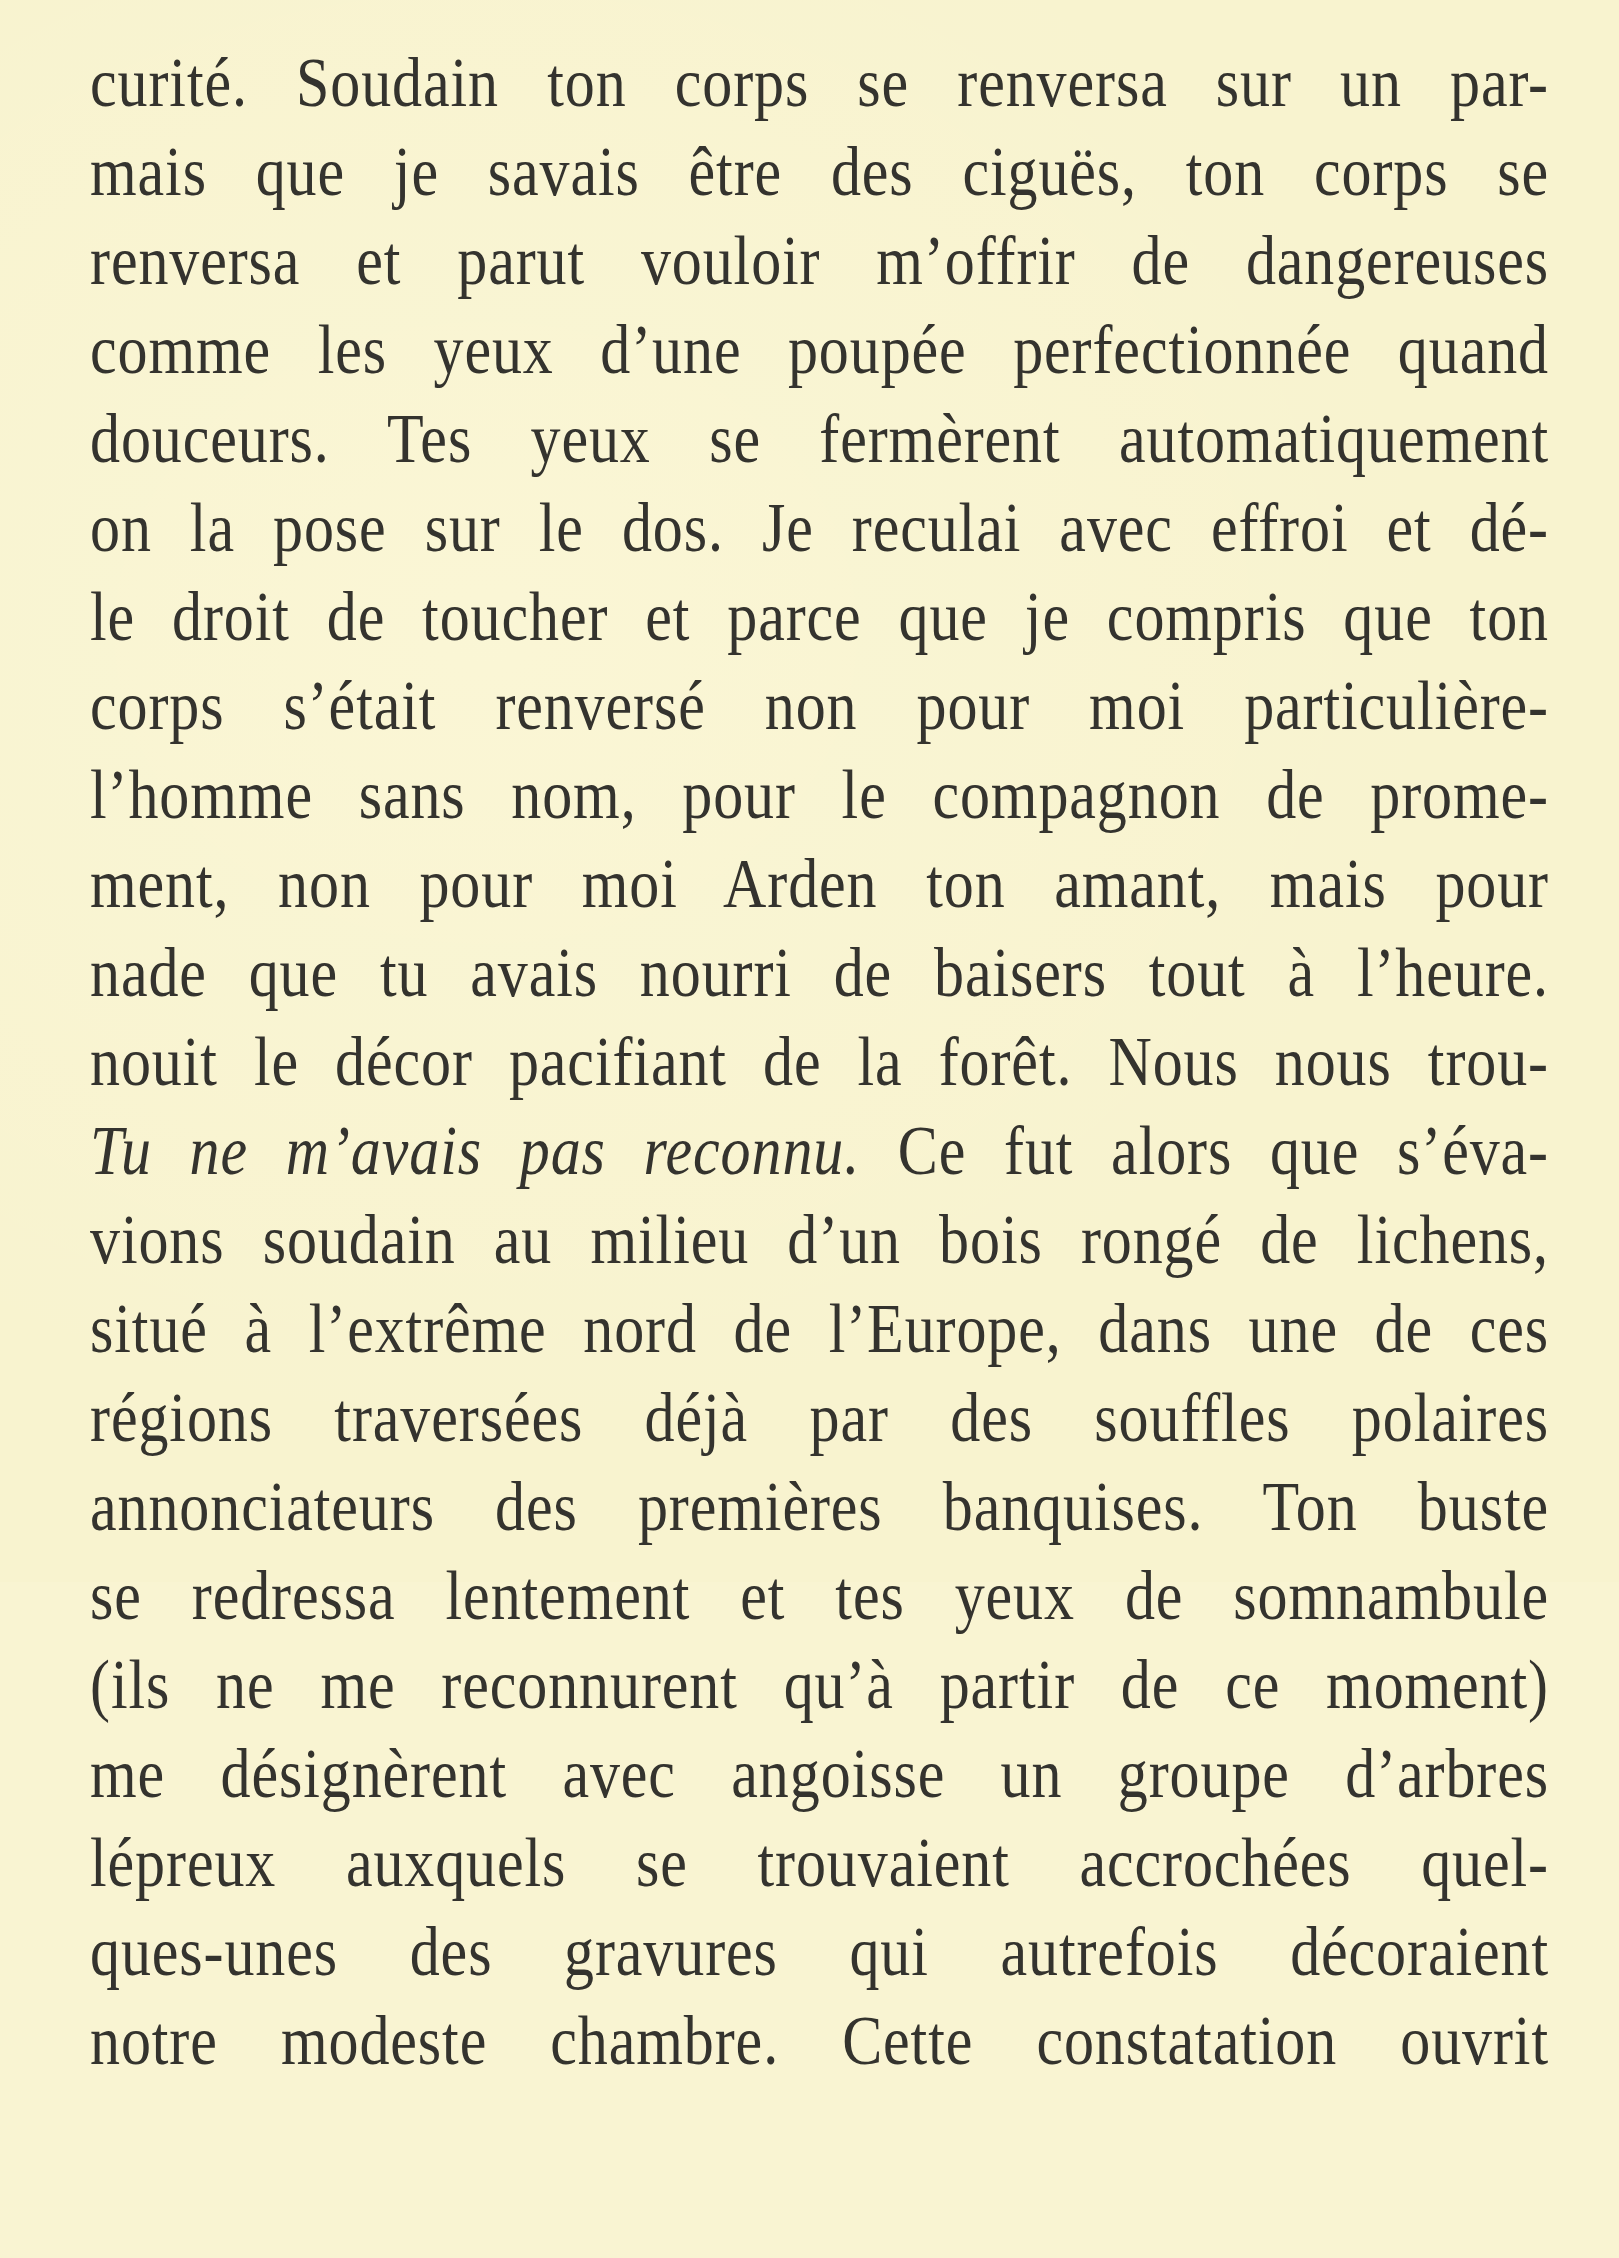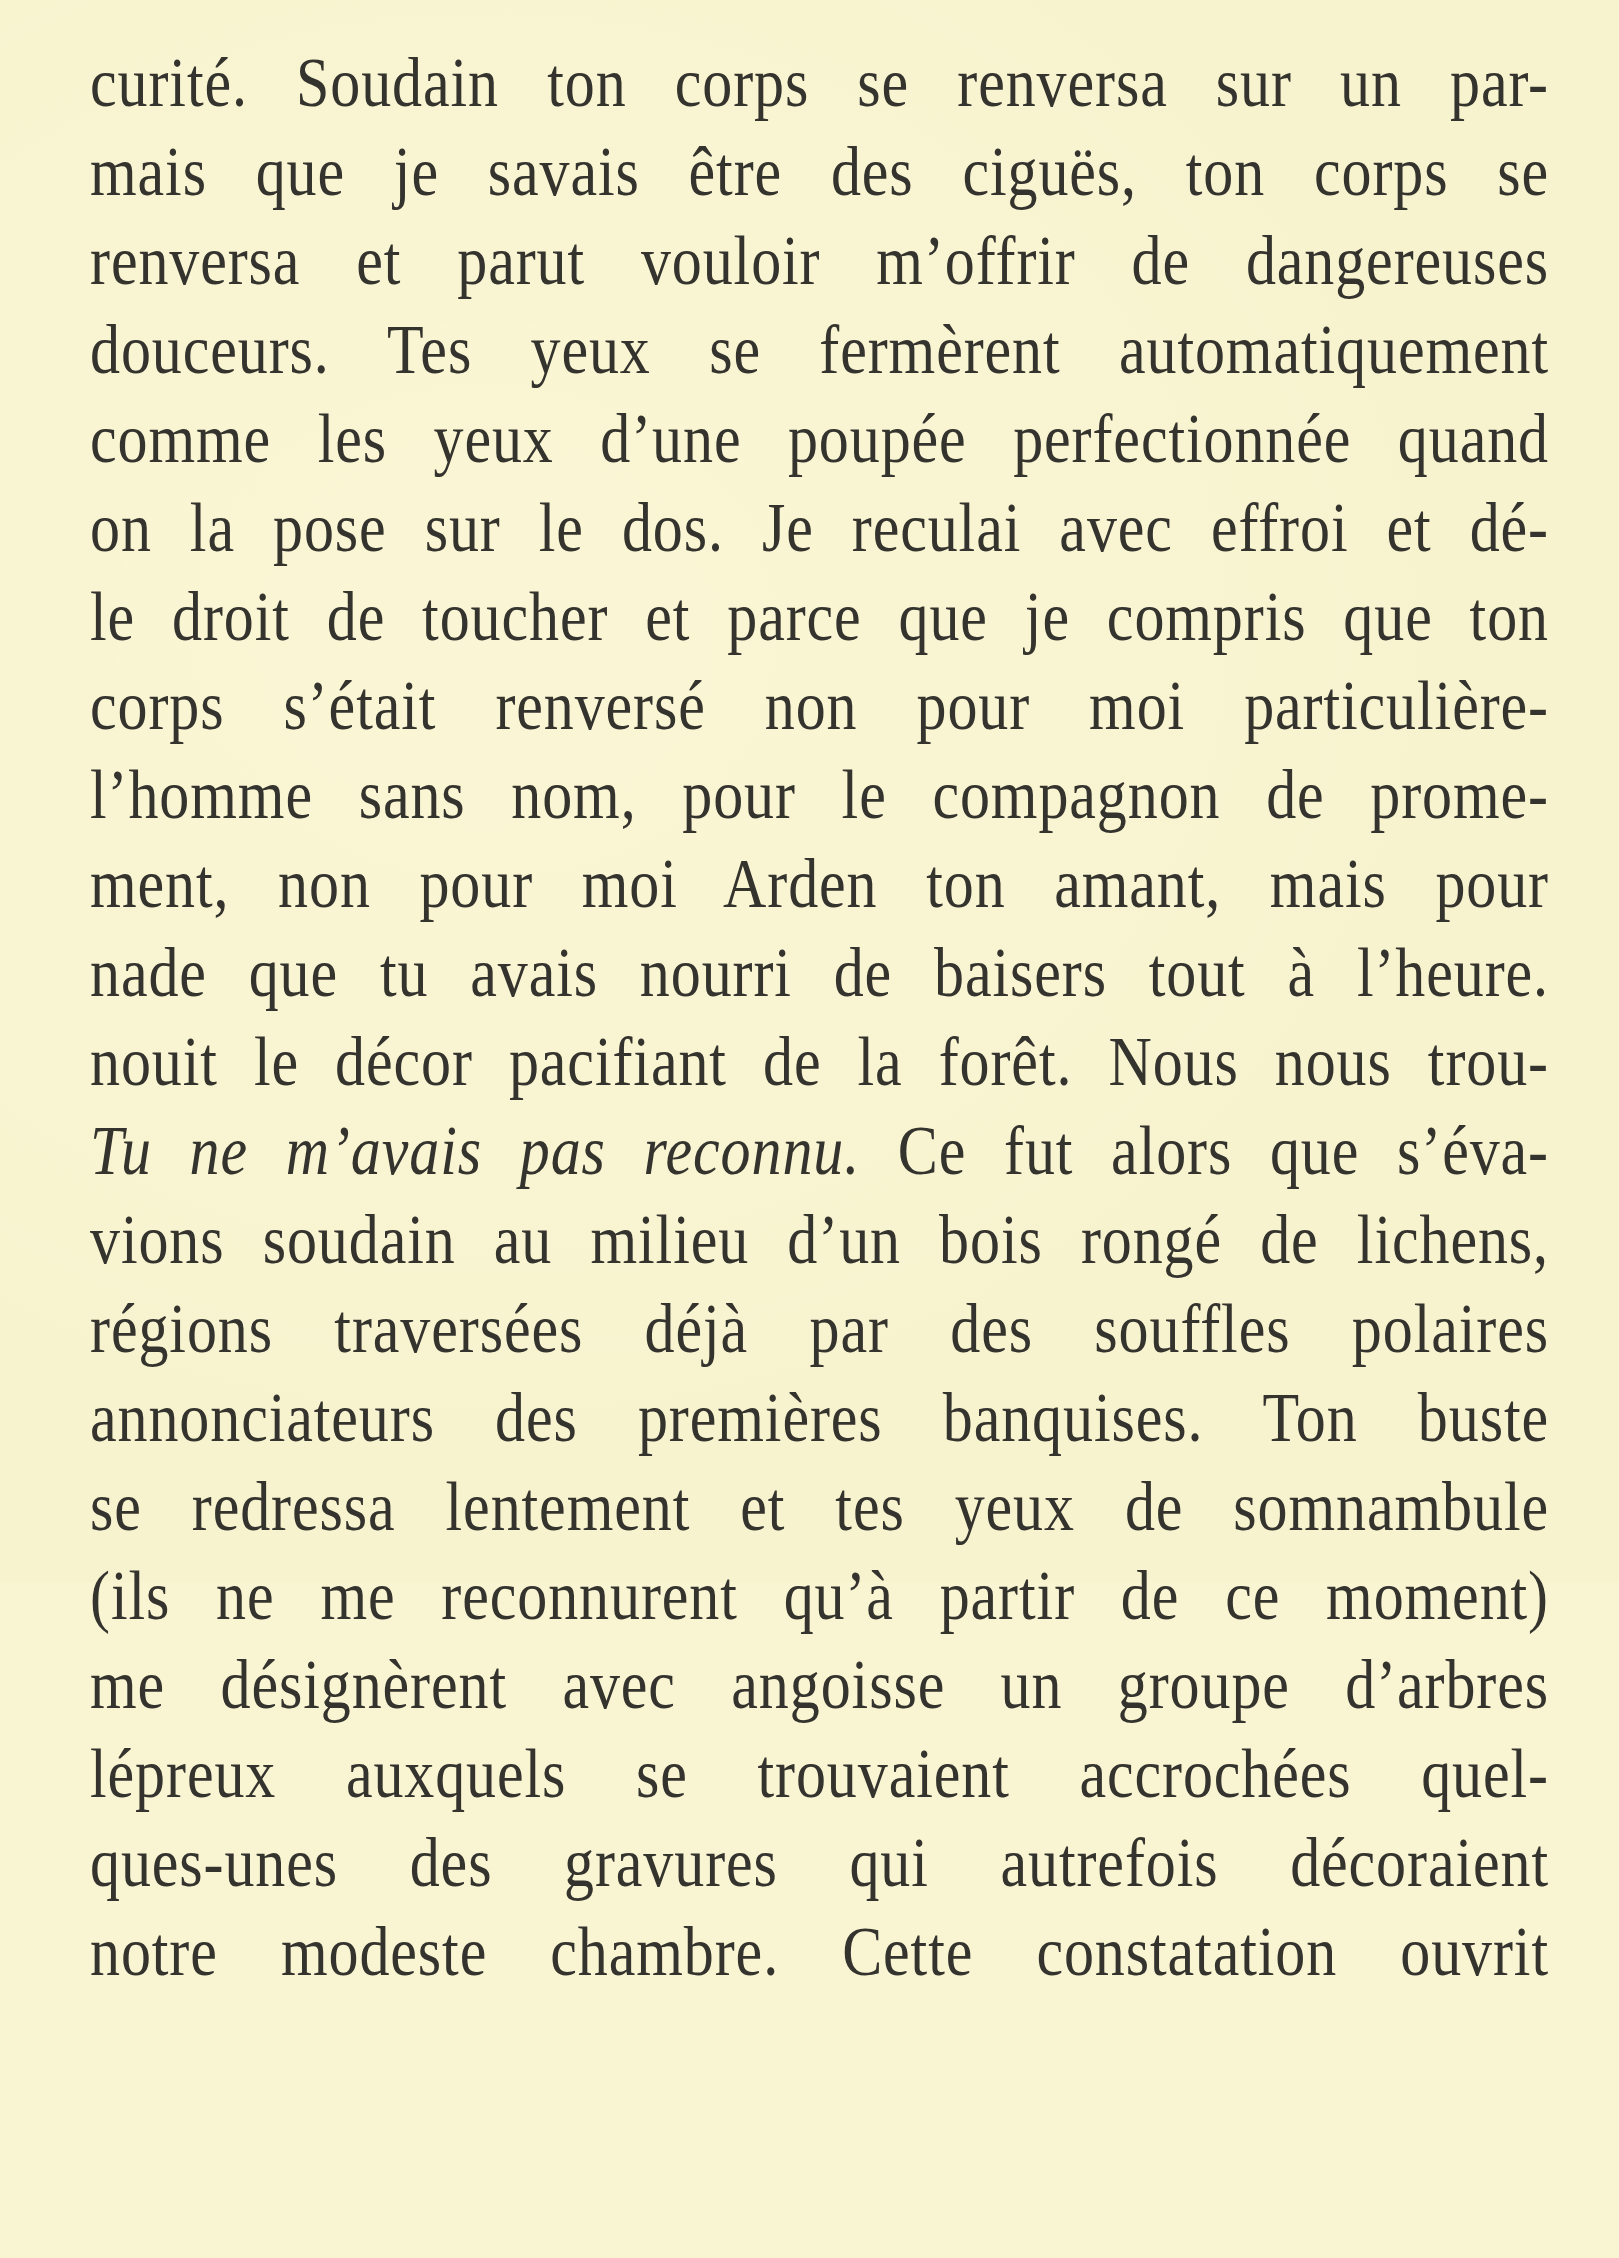--- a/index.html
+++ b/index.html
@@ -65,24 +65,24 @@
   <div class="line">
         <span class="inner">curité. Soudain ton corps se renversa sur un par-</span>
       </div>
       <div class="line">
         <span class="inner">mais que je savais être des ciguës, ton corps se</span>
       </div>
       <div class="line">
         <span class="inner">renversa et parut vouloir m’offrir de dangereuses</span>
       </div>
       <div class="line">
-        <span class="inner">douceurs. Tes yeux se fermèrent automatiquement</span>
+        <span class="inner">comme les yeux d’une poupée perfectionnée quand</span>
       </div>
       <div class="line">
-        <span class="inner">comme les yeux d’une poupée perfectionnée quand</span>
+        <span class="inner">douceurs. Tes yeux se fermèrent automatiquement</span>
       </div>
       <div class="line">
         <span class="inner">on la pose sur le dos. Je reculai avec effroi et dé-</span>
       </div>
       <div class="line">
         <span class="inner">le droit de toucher et parce que je compris que ton</span>
       </div>
       <div class="line">
         <span class="inner">corps s’était renversé non pour moi particulière-</span>
       </div>
@@ -96,20 +96,23 @@
         <span class="inner">nade que tu avais nourri de baisers tout à l’heure.</span>
       </div>
       <div class="line">
         <span class="inner">nouit le décor pacifiant de la forêt. Nous nous trou-</span>
       </div>
       <div class="line italic">
         <span class="inner"><span class="it">Tu ne m’avais pas reconnu.</span><span> Ce fut alors que s’éva-</span></span>
       </div>
       <div class="line">
         <span class="inner">vions soudain au milieu d’un bois rongé de lichens,</span>
+      </div>
+      <div class="line">
+        <span class="inner">situé à l’extrême nord de l’Europe, dans une de ces</span>
       </div>
       <div class="line">
         <span class="inner">régions traversées déjà par des souffles polaires</span>
       </div>
       <div class="line">
         <span class="inner">annonciateurs des premières banquises. Ton buste</span>
       </div>
       <div class="line">
         <span class="inner">se redressa lentement et tes yeux de somnambule</span>
       </div>

